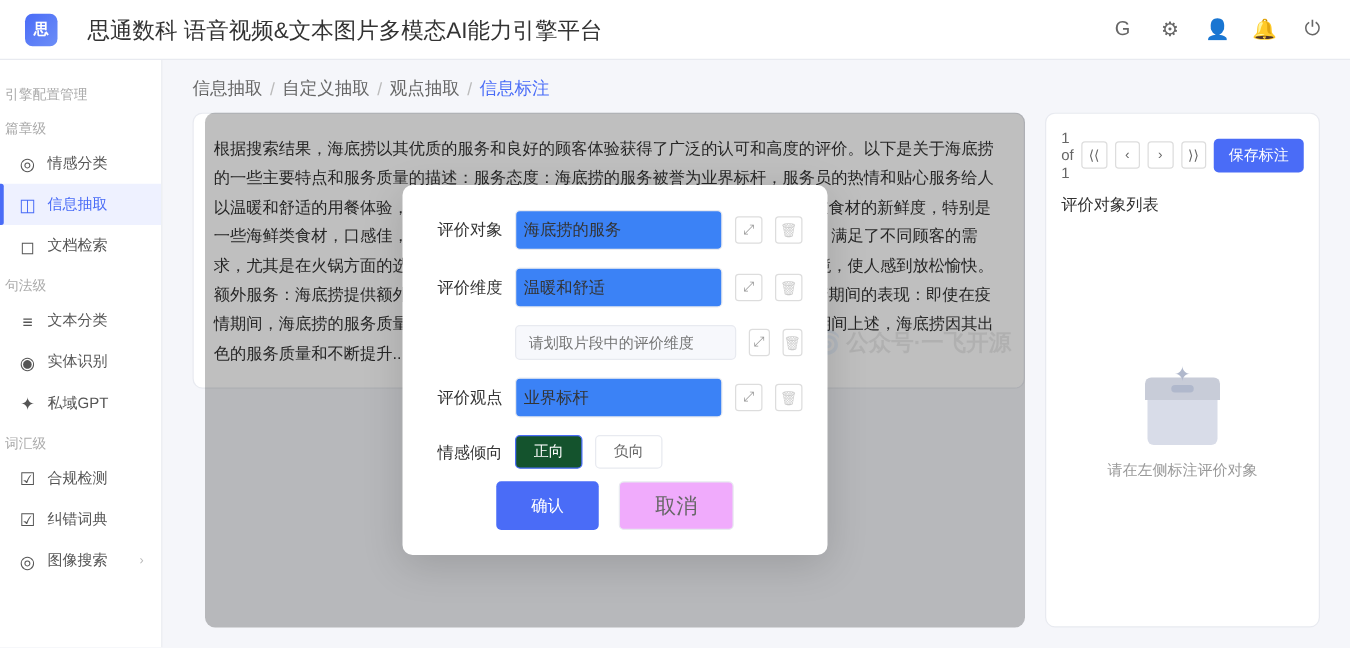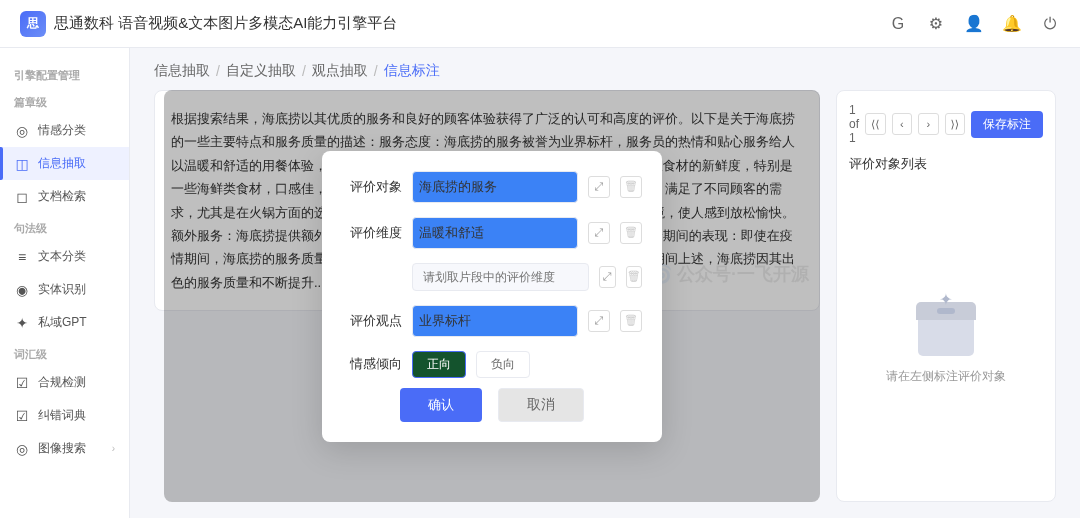--- a/index.html
+++ b/index.html
@@ -2,31 +2,31 @@
 <html><head>
   <meta charset="utf-8">
   <style>
     * { box-sizing: border-box; margin: 0; padding: 0; }
     body { font-family: 'PingFang SC', 'Microsoft YaHei', sans-serif; background: #f5f6fa; display: flex; flex-direction: column; height: 518px; overflow: hidden; font-size: 13px; }
 
     
     .header { background: #fff; height: 48px; display: flex; align-items: center; padding: 0 20px; border-bottom: 1px solid #e8eaf0; flex-shrink: 0; }
     .header-logo { display: flex; align-items: center; gap: 8px; }
     .header-logo-icon { width: 26px; height: 26px; background: linear-gradient(135deg, #4a6cf7, #6c8ef7); border-radius: 6px; display: flex; align-items: center; justify-content: center; color: #fff; font-size: 12px; font-weight: bold; }
-    .header-title { font-size: 15px; color: #333; font-weight: 500; }
+    .header-title { font-size: 18px; color: #333; font-weight: 500; margin-left: 16px; }
     .header-spacer { flex: 1; }
     .header-icons { display: flex; gap: 18px; align-items: center; }
     .header-icon { width: 20px; height: 20px; color: #666; cursor: pointer; display: flex; align-items: center; justify-content: center; font-size: 16px; }
 
     
     .main-layout { display: flex; flex: 1; overflow: hidden; }
 
     
     .sidebar { width: 130px; background: #fff; border-right: 1px solid #e8eaf0; padding: 12px 0; flex-shrink: 0; overflow-y: auto; }
-    .sidebar-section-label { font-size: 11px; color: #aaa; padding: 8px 14px 4px; font-weight: bold; }
+    .sidebar-section-label { font-size: 11px; color: #aaa; padding: 8px 4px 4px; }
     .sidebar-item { display: flex; align-items: center; gap: 8px; padding: 8px 14px; cursor: pointer; color: #555; font-size: 12px; border-radius: 0; position: relative; }
     .sidebar-item.active { background: #eef1ff; color: #4a6cf7; }
     .sidebar-item.active::left { left: 0; top: 0; bottom: 0; width: 3px; background: #4a6cf7; position: absolute; }
     .sidebar-item-icon { font-size: 14px; width: 16px; text-align: center; }
     .sidebar-item-label { flex: 1; }
     .sidebar-item-arrow { font-size: 10px; color: #bbb; }
     .sidebar-active-bar { width: 3px; background: #4a6cf7; position: absolute; left: 0; top: 0; bottom: 0; border-radius: 0 2px 2px 0; }
 
     
     .content { flex: 1; display: flex; flex-direction: column; overflow: hidden; }
@@ -62,21 +62,21 @@
     .dialog-value { flex: 1; font-size: 13px; color: #333; background: #3b82f6; border: 1px solid #e8eaf0; border-radius: 4px; padding: 6px 6px; }
     .dialog-input { flex: 1; font-size: 12px; color: #999; background: #f7f8fc; border: 1px solid #e8eaf0; border-radius: 4px; padding: 6px 10px; outline: none; }
     .dialog-icon-btn { width: 22px; height: 22px; border: 1px solid #ddd; background: #fff; border-radius: 3px; cursor: pointer; display: flex; align-items: center; justify-content: center; font-size: 11px; color: #999; }
     .dialog-icon-btn.del { color: #ccc; }
     .dialog-row-sentiment { display: flex; align-items: center; gap: 10px; margin-bottom: 6px; }
     .sentiment-btn { padding: 4px 14px; border-radius: 4px; font-size: 12px; cursor: pointer; border: 1px solid transparent; }
     .sentiment-btn.pos { background: #14532d; color: #fff; border-color: #4a6cf7; }
     .sentiment-btn.neg { background: #fff; color: #666; border: 1px solid #e8eaf0; }
     .dialog-actions { display: flex; justify-content: center; gap: 16px; margin-top: 10px; }
     .dialog-confirm { background: #4a6cf7; color: #fff; border: none; border-radius: 4px; padding: 7px 28px; font-size: 13px; cursor: pointer; }
-    .dialog-cancel { background: #e5e5e5; color: #666; border: 1px solid #e8eaf0; border-radius: 4px; padding: 7px 28px; font-size: 14px; cursor: pointer; }
+    .dialog-cancel { background: #f0abfc; color: #666; border: 1px solid #e8eaf0; border-radius: 4px; padding: 7px 28px; font-size: 17px; cursor: pointer; }
 
     .text-panel-wrapper { flex: 1; position: relative; }
   </style>
 </head>
 <body>
 
 <div class="header">
   <div class="header-logo">
     <div class="header-logo-icon">
       <span>思</span>

